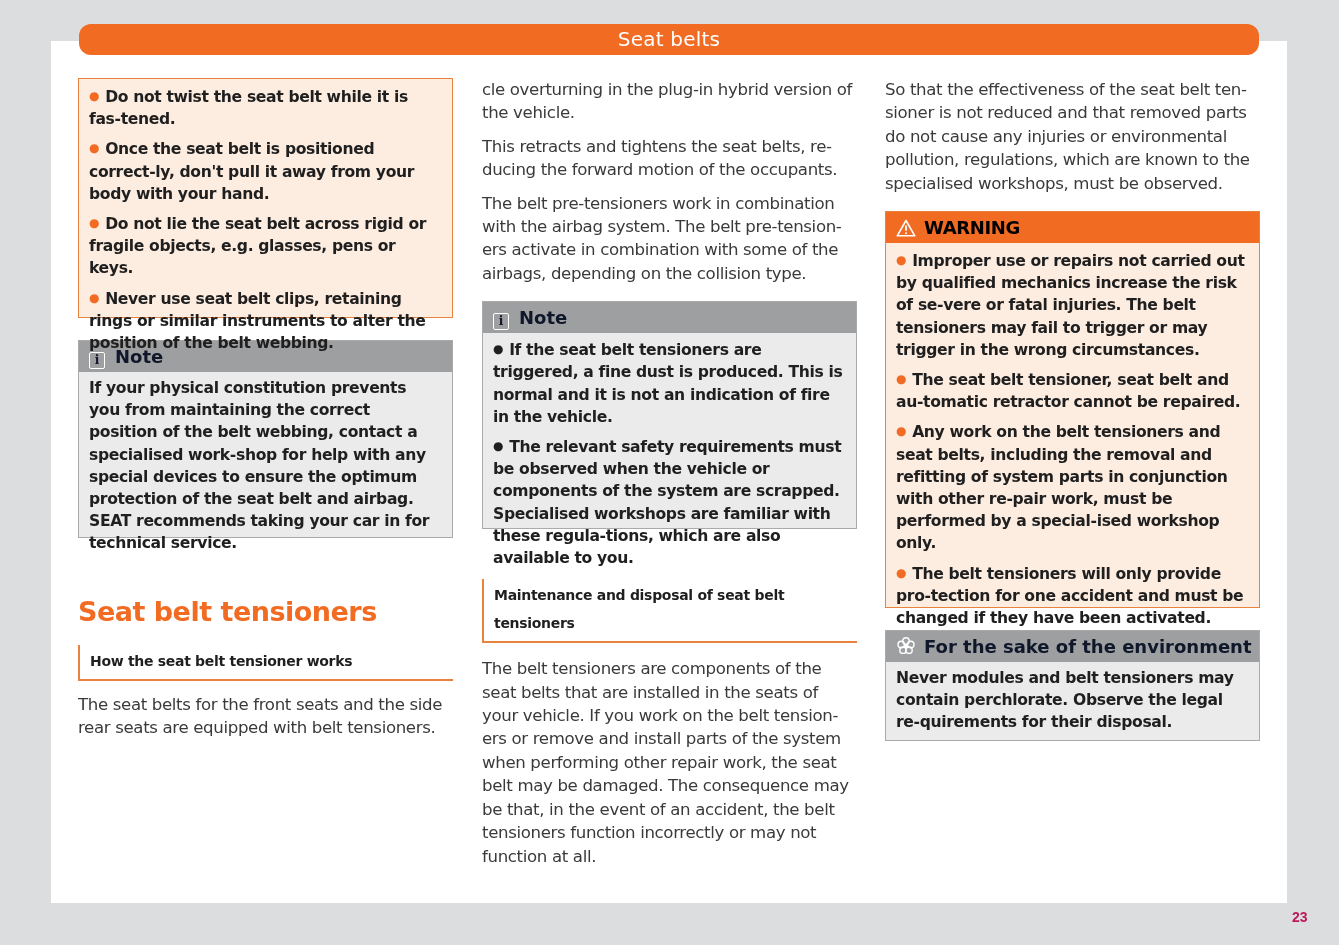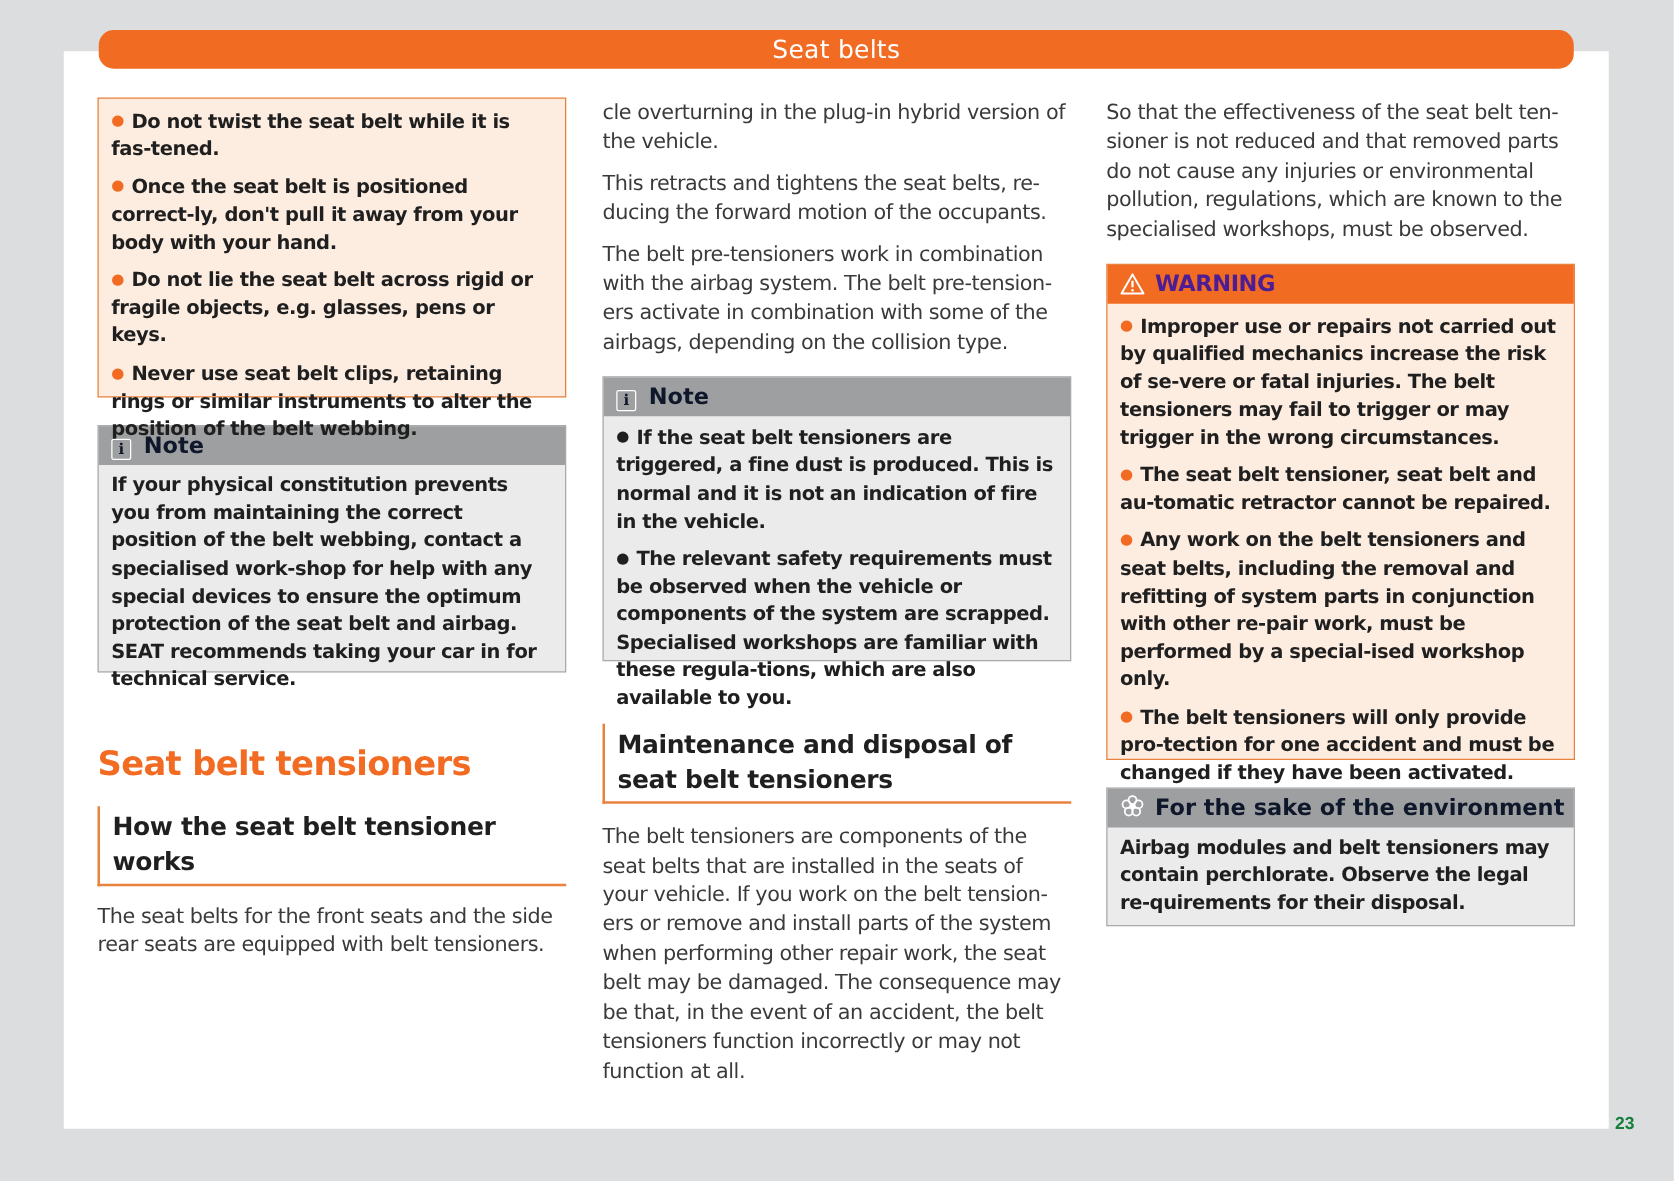--- a/index.html
+++ b/index.html
@@ -20,22 +20,22 @@
       width: 1180px; height: 31px;
       background: #f26b22;
       color: #ffffff;
       text-align: center;
       font-size: 20px; line-height: 31px;
       font-weight: normal;
       letter-spacing: 0.2px;
       border-radius: 12px;
     }
     .page-number {
-      position: absolute; left: 1292px; top: 890px;
-      font-size: 14px; font-weight: bold; color: #15803d;
+      position: absolute; left: 1292px; top: 909px;
+      font-size: 14px; font-weight: bold; color: #be185d;
       font-family: "Liberation Sans", sans-serif;
     }
     .col { position: absolute; width: 375px; }
     .col1 { left: 78px; top: 78px; }
     .col2 { left: 482px; top: 78px; }
     .col3 { left: 885px; top: 78px; }
 
     .body-text {
       font-size: 16.6px; line-height: 23.4px;
       color: #3a3a3a; margin: 0 0 10px 0;
@@ -64,21 +64,21 @@
       background: #9e9fa1;
       color: #0f172a;
       height: 31px; line-height: 31px;
       padding-left: 10px;
       font-size: 18px; font-weight: bold;
     }
     .box-grey .box-body { padding: 5px 10px 4px 10px; }
     .box-grey .item { margin: 0 0 7px 0; }
 
     .warn-head {
-      background: #f26b22; color: #4c1d95;
+      background: #f26b22; color: #000000;
       height: 31px; line-height: 31px;
       padding-left: 10px;
       font-size: 18px; font-weight: bold;
       margin: -6px -10px 6px -10px;
     }
 
     .icon-info {
       display: inline-block; width: 14px; height: 15px;
       border: 1.5px solid #fff; border-radius: 2px;
       text-align: center; line-height: 15px;
@@ -89,21 +89,21 @@
 
     .section-title {
       color: #f26b22; font-size: 27px; font-weight: bold;
       letter-spacing: -0.5px;
       margin: 0;
     }
     .sub-head {
       border-left: 2px solid #e8833f;
       border-bottom: 2px solid #e8833f;
       padding: 2px 0 4px 10px;
-      font-size: 20px; line-height: 28px;
+      font-size: 14px; line-height: 28px;
       font-weight: bold; color: #1f1f1f;
       letter-spacing: -0.3px;
     }
   </style>
 </head>
 <body>
 
 <div class="page"></div>
 <div class="header-bar">Seat belts</div>
 
@@ -176,17 +176,17 @@
               <circle cx="10" cy="5" r="3.2"></circle>
               <circle cx="14.8" cy="8.5" r="3.2"></circle>
               <circle cx="13" cy="14.2" r="3.2"></circle>
               <circle cx="7" cy="14.2" r="3.2"></circle>
               <circle cx="5.2" cy="8.5" r="3.2"></circle>
             </g>
             <circle cx="10" cy="10" r="2.2" fill="#fff"></circle>
           </svg>
       </span><span>For the sake of the environment</span>
     </div>
-    <div class="box-body bold-text">Airbag modules and belt tensioners may contain perchlorate. Observe the legal re-quirements for their disposal.</div>
+    <div class="box-body bold-text">Never modules and belt tensioners may contain perchlorate. Observe the legal re-quirements for their disposal.</div>
   </div>
 </div>
 
 <div class="page-number">23</div>
 
 </body></html>

